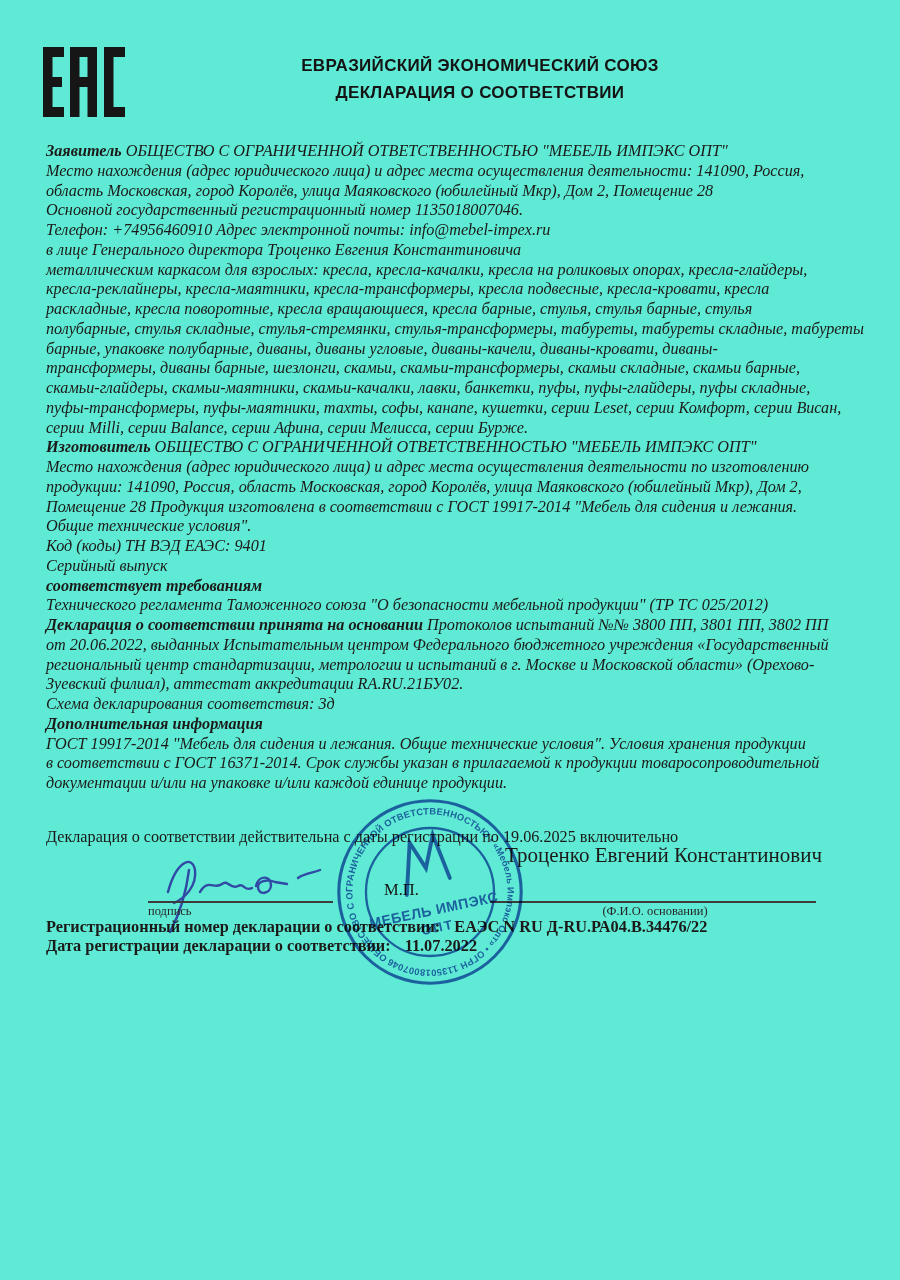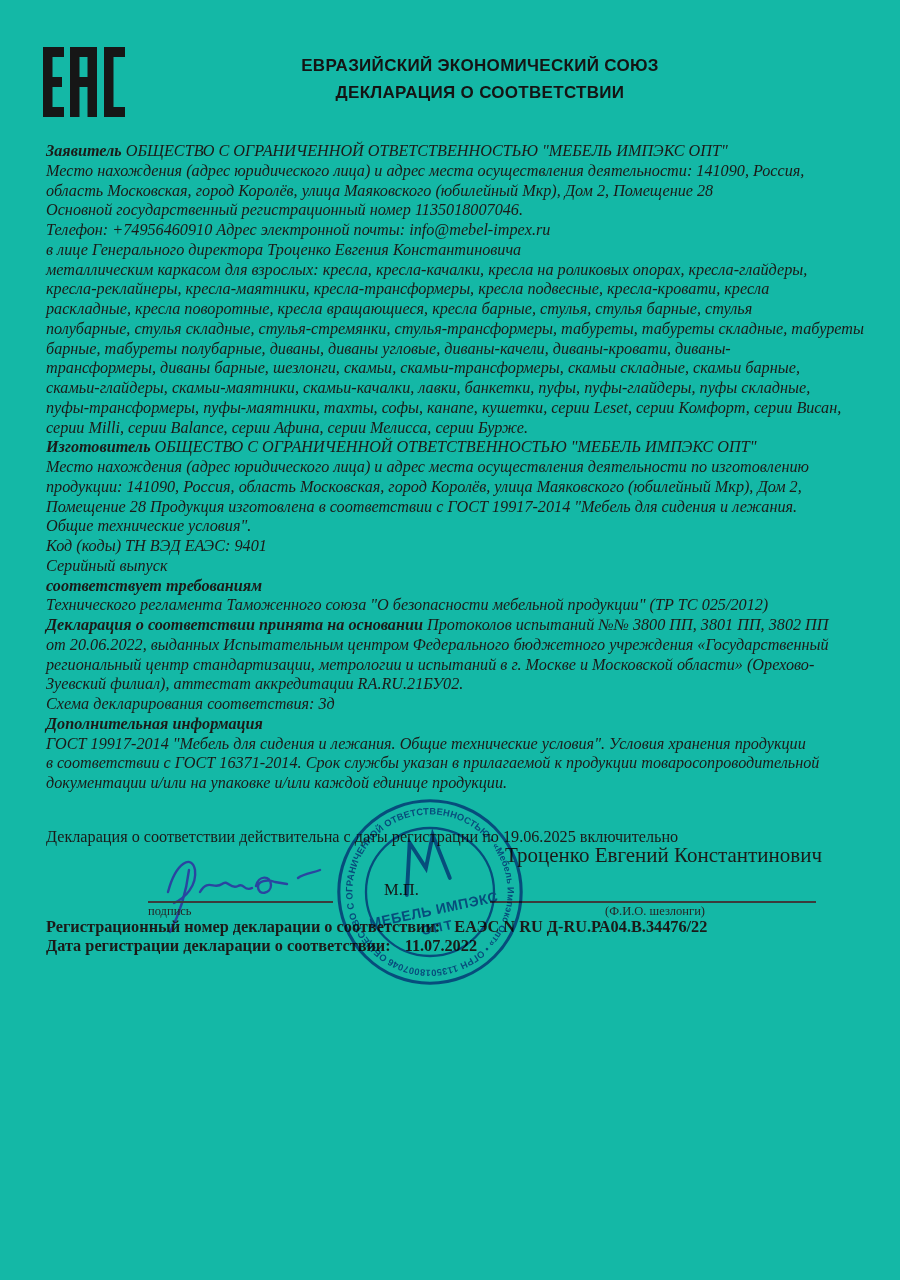--- a/index.html
+++ b/index.html
@@ -1,20 +1,20 @@
 <!DOCTYPE html>
 <html lang="ru"><head>
 <meta charset="utf-8">
 <style>
   html,body{margin:0;padding:0;background:#e8e8e8;}
   .page{
     position:relative;
     width:900px;height:1280px;
     margin:0 auto;
-    background:#14b8a6;
+    background:#5eead4;
     font-family:"Liberation Serif", serif;
     color:#1b1a18;
     overflow:hidden;
   }
   
   .eac{position:absolute;left:43px;top:47px;width:82px;height:70px;}
   
   .hdr{
     position:absolute;left:60px;right:0;top:52px;
     text-align:center;
@@ -84,21 +84,21 @@
       <div class="bline"><span class="b">Заявитель </span><span>ОБЩЕСТВО С ОГРАНИЧЕННОЙ ОТВЕТСТВЕННОСТЬЮ "МЕБЕЛЬ ИМПЭКС ОПТ"</span></div>
       <div class="bline"><span>Место нахождения (адрес юридического лица) и адрес места осуществления деятельности: 141090, Россия,</span></div>
       <div class="bline"><span>область Московская, город Королёв, улица Маяковского (юбилейный Мкр), Дом 2, Помещение 28</span></div>
       <div class="bline"><span>Основной государственный регистрационный номер 1135018007046.</span></div>
       <div class="bline"><span>Телефон: +74956460910 Адрес электронной почты: info@mebel-impex.ru</span></div>
       <div class="bline"><span>в лице Генерального директора Троценко Евгения Константиновича</span></div>
       <div class="bline"><span>металлическим каркасом для взрослых: кресла, кресла-качалки, кресла на роликовых опорах, кресла-глайдеры,</span></div>
       <div class="bline"><span>кресла-реклайнеры, кресла-маятники, кресла-трансформеры, кресла подвесные, кресла-кровати, кресла</span></div>
       <div class="bline"><span>раскладные, кресла поворотные, кресла вращающиеся, кресла барные, стулья, стулья барные, стулья</span></div>
       <div class="bline"><span>полубарные, стулья складные, стулья-стремянки, стулья-трансформеры, табуреты, табуреты складные, табуреты</span></div>
-      <div class="bline"><span>барные, табуреты полубарные, диваны, диваны угловые, диваны-качели, диваны-кровати, диваны-</span></div>
+      <div class="bline"><span>барные, упаковке полубарные, диваны, диваны угловые, диваны-качели, диваны-кровати, диваны-</span></div>
       <div class="bline"><span>трансформеры, диваны барные, шезлонги, скамьи, скамьи-трансформеры, скамьи складные, скамьи барные,</span></div>
       <div class="bline"><span>скамьи-глайдеры, скамьи-маятники, скамьи-качалки, лавки, банкетки, пуфы, пуфы-глайдеры, пуфы складные,</span></div>
       <div class="bline"><span>пуфы-трансформеры, пуфы-маятники, тахты, софы, канапе, кушетки, серии Leset, серии Комфорт, серии Висан,</span></div>
       <div class="bline"><span>серии Milli, серии Balance, серии Афина, серии Мелисса, серии Бурже.</span></div>
       <div class="bline"><span class="b">Изготовитель </span><span>ОБЩЕСТВО С ОГРАНИЧЕННОЙ ОТВЕТСТВЕННОСТЬЮ "МЕБЕЛЬ ИМПЭКС ОПТ"</span></div>
       <div class="bline"><span>Место нахождения (адрес юридического лица) и адрес места осуществления деятельности по изготовлению</span></div>
       <div class="bline"><span>продукции: 141090, Россия, область Московская, город Королёв, улица Маяковского (юбилейный Мкр), Дом 2,</span></div>
       <div class="bline"><span>Помещение 28 Продукция изготовлена в соответствии с ГОСТ 19917-2014 "Мебель для сидения и лежания.</span></div>
       <div class="bline"><span>Общие технические условия".</span></div>
       <div class="bline"><span>Код (коды) ТН ВЭД ЕАЭС: 9401</span></div>
@@ -127,21 +127,21 @@
       <path d="M158,36 C164,31 173,31 180,28"></path>
     </g>
   </svg>
   <div class="sig-line"></div>
   <div class="sig-label">подпись</div>
 
   <div class="mp">М.П.</div>
 
   <div class="fio-name">Троценко Евгений Константинович</div>
   <div class="fio-line"></div>
-  <div class="fio-label">(Ф.И.О. шезлонги)</div>
+  <div class="fio-label">(Ф.И.О. основании)</div>
 
   <div class="regnum">
     <span>Регистрационный номер декларации о соответствии:</span><span class="val">ЕАЭС N RU Д-RU.РА04.В.34476/22</span>
   </div>
   <div class="regdate">
     <span>Дата регистрации декларации о соответствии:</span><span class="val">11.07.2022</span>
   </div>
 
   <svg class="stamp" viewBox="0 0 200 200">
     <defs>

